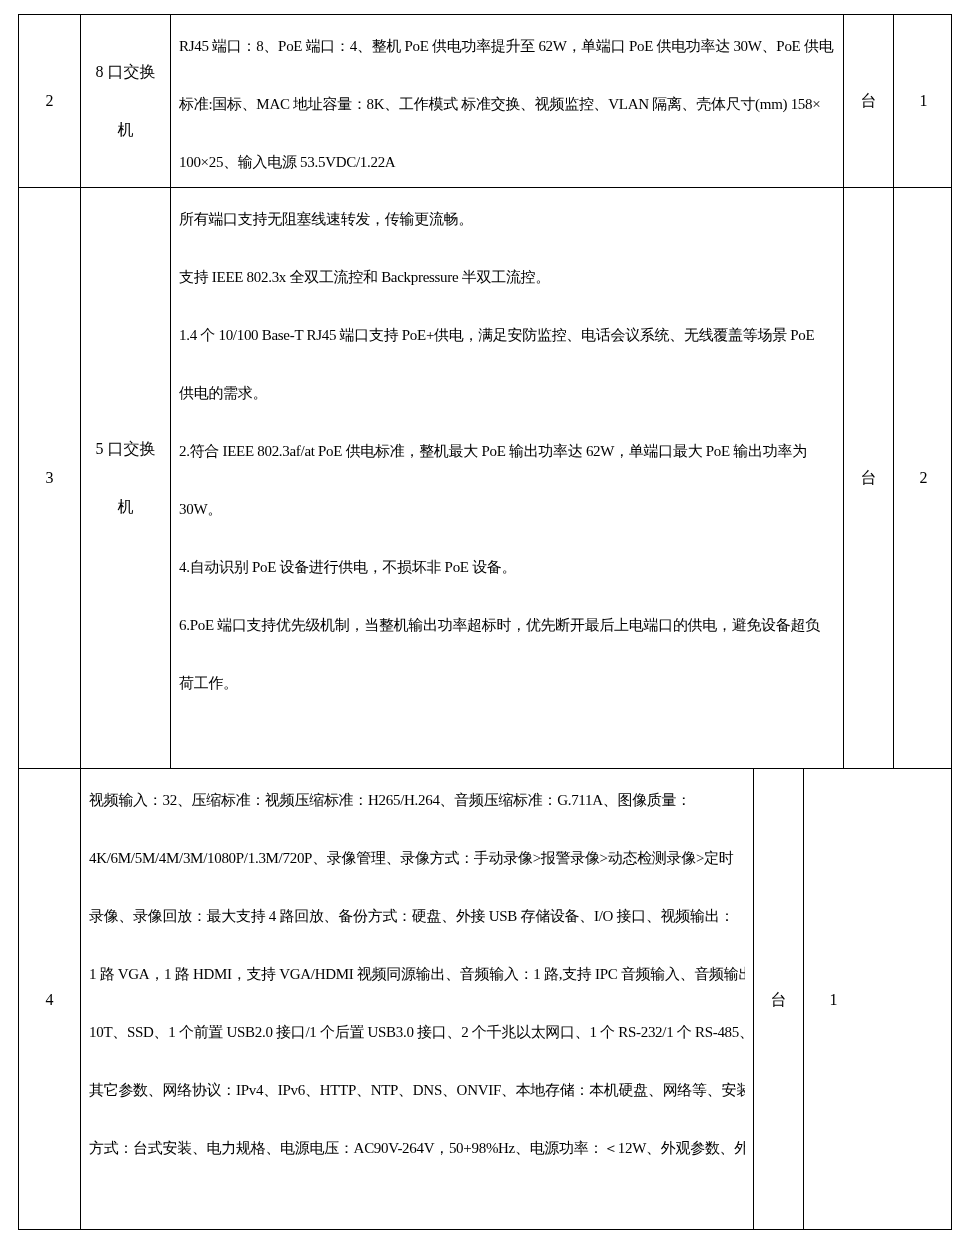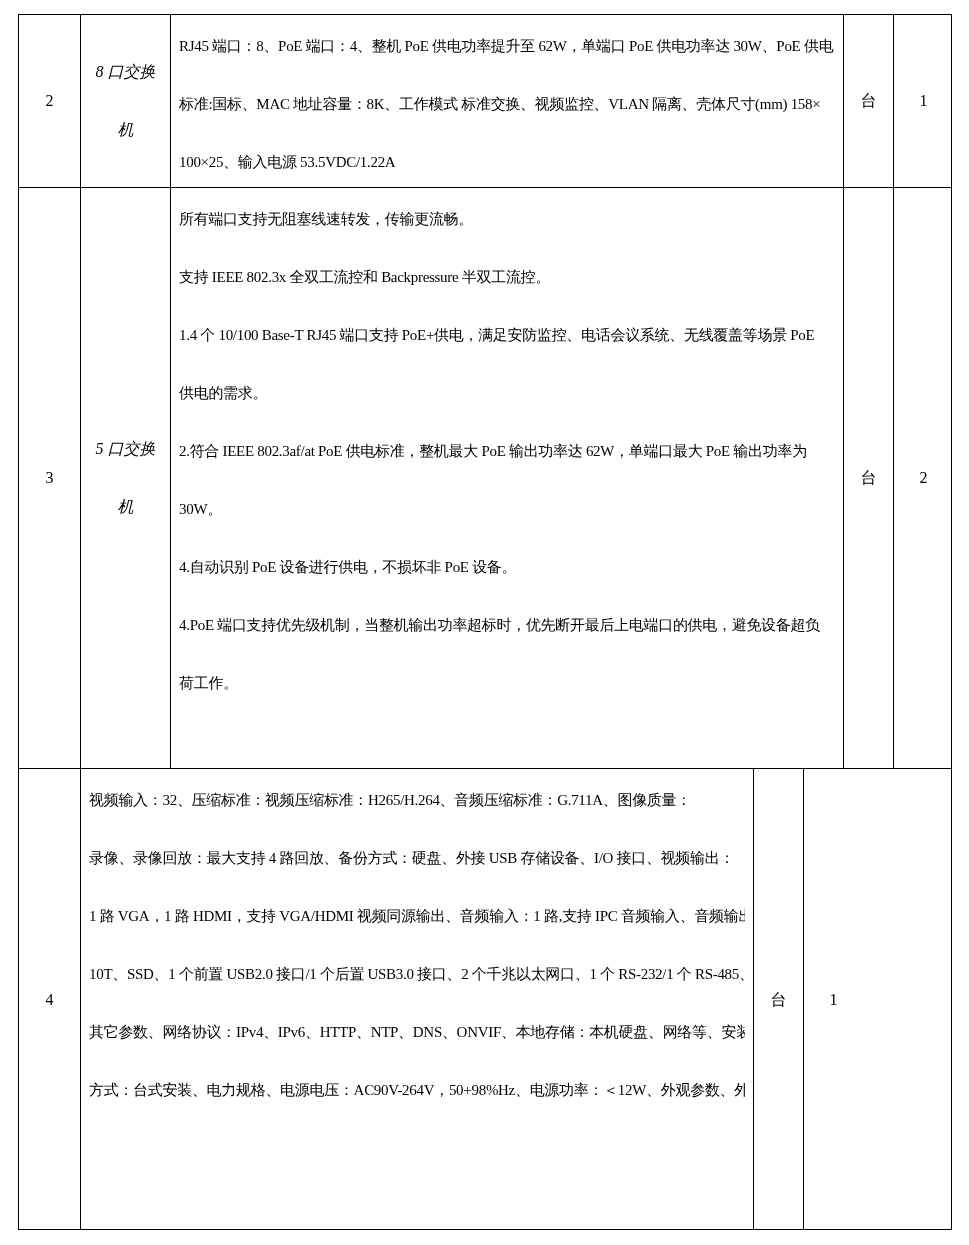--- a/index.html
+++ b/index.html
@@ -59,21 +59,20 @@
     flex-direction: column;
     align-items: center;
     justify-content: center;
     font-size: 16px;
   }
   .name-line {
     height: 58px;
     line-height: 58px;
     text-align: center;
     white-space: nowrap;
-    font-style: italic;
   }
   .c-desc {
     width: 673px;
     padding: 2px 8px;
   }
   .desc-line {
     height: 58px;
     display: flex;
     align-items: center;
     white-space: nowrap;
@@ -122,30 +121,31 @@
           <div class="name-line">机</div>
         </div>
         <div class="cell c-desc">
           <div class="desc-line">所有端口支持无阻塞线速转发，传输更流畅。</div>
           <div class="desc-line">支持 IEEE 802.3x 全双工流控和 Backpressure 半双工流控。</div>
           <div class="desc-line">1.4 个 10/100 Base-T RJ45 端口支持 PoE+供电，满足安防监控、电话会议系统、无线覆盖等场景 PoE</div>
           <div class="desc-line">供电的需求。</div>
           <div class="desc-line">2.符合 IEEE 802.3af/at PoE 供电标准，整机最大 PoE 输出功率达 62W，单端口最大 PoE 输出功率为</div>
           <div class="desc-line">30W。</div>
           <div class="desc-line">4.自动识别 PoE 设备进行供电，不损坏非 PoE 设备。</div>
-          <div class="desc-line">4.PoE 端口支持优先级机制，当整机输出功率超标时，优先断开最后上电端口的供电，避免设备超负</div>
+          <div class="desc-line">6.PoE 端口支持优先级机制，当整机输出功率超标时，优先断开最后上电端口的供电，避免设备超负</div>
           <div class="desc-line">荷工作。</div>
         </div>
         <div class="cell c-unit">台</div>
         <div class="cell c-qty">2</div>
       </div>
       <div class="row" style="height: 462px;">
         <div class="cell c-index">4</div>
         <div class="cell c-desc">
           <div class="desc-line">视频输入：32、压缩标准：视频压缩标准：H265/H.264、音频压缩标准：G.711A、图像质量：</div>
+          <div class="desc-line">4K/6M/5M/4M/3M/1080P/1.3M/720P、录像管理、录像方式：手动录像&gt;报警录像&gt;动态检测录像&gt;定时</div>
           <div class="desc-line">录像、录像回放：最大支持 4 路回放、备份方式：硬盘、外接 USB 存储设备、I/O 接口、视频输出：</div>
           <div class="desc-line">1 路 VGA，1 路 HDMI，支持 VGA/HDMI 视频同源输出、音频输入：1 路,支持 IPC 音频输入、音频输出：</div>
           <div class="desc-line">10T、SSD、1 个前置 USB2.0 接口/1 个后置 USB3.0 接口、2 个千兆以太网口、1 个 RS-232/1 个 RS-485、</div>
           <div class="desc-line">其它参数、网络协议：IPv4、IPv6、HTTP、NTP、DNS、ONVIF、本地存储：本机硬盘、网络等、安装</div>
           <div class="desc-line">方式：台式安装、电力规格、电源电压：AC90V-264V，50+98%Hz、电源功率：＜12W、外观参数、外</div>
         </div>
         <div class="cell c-unit">台</div>
         <div class="cell c-qty">1</div>
       </div>
     </div>

